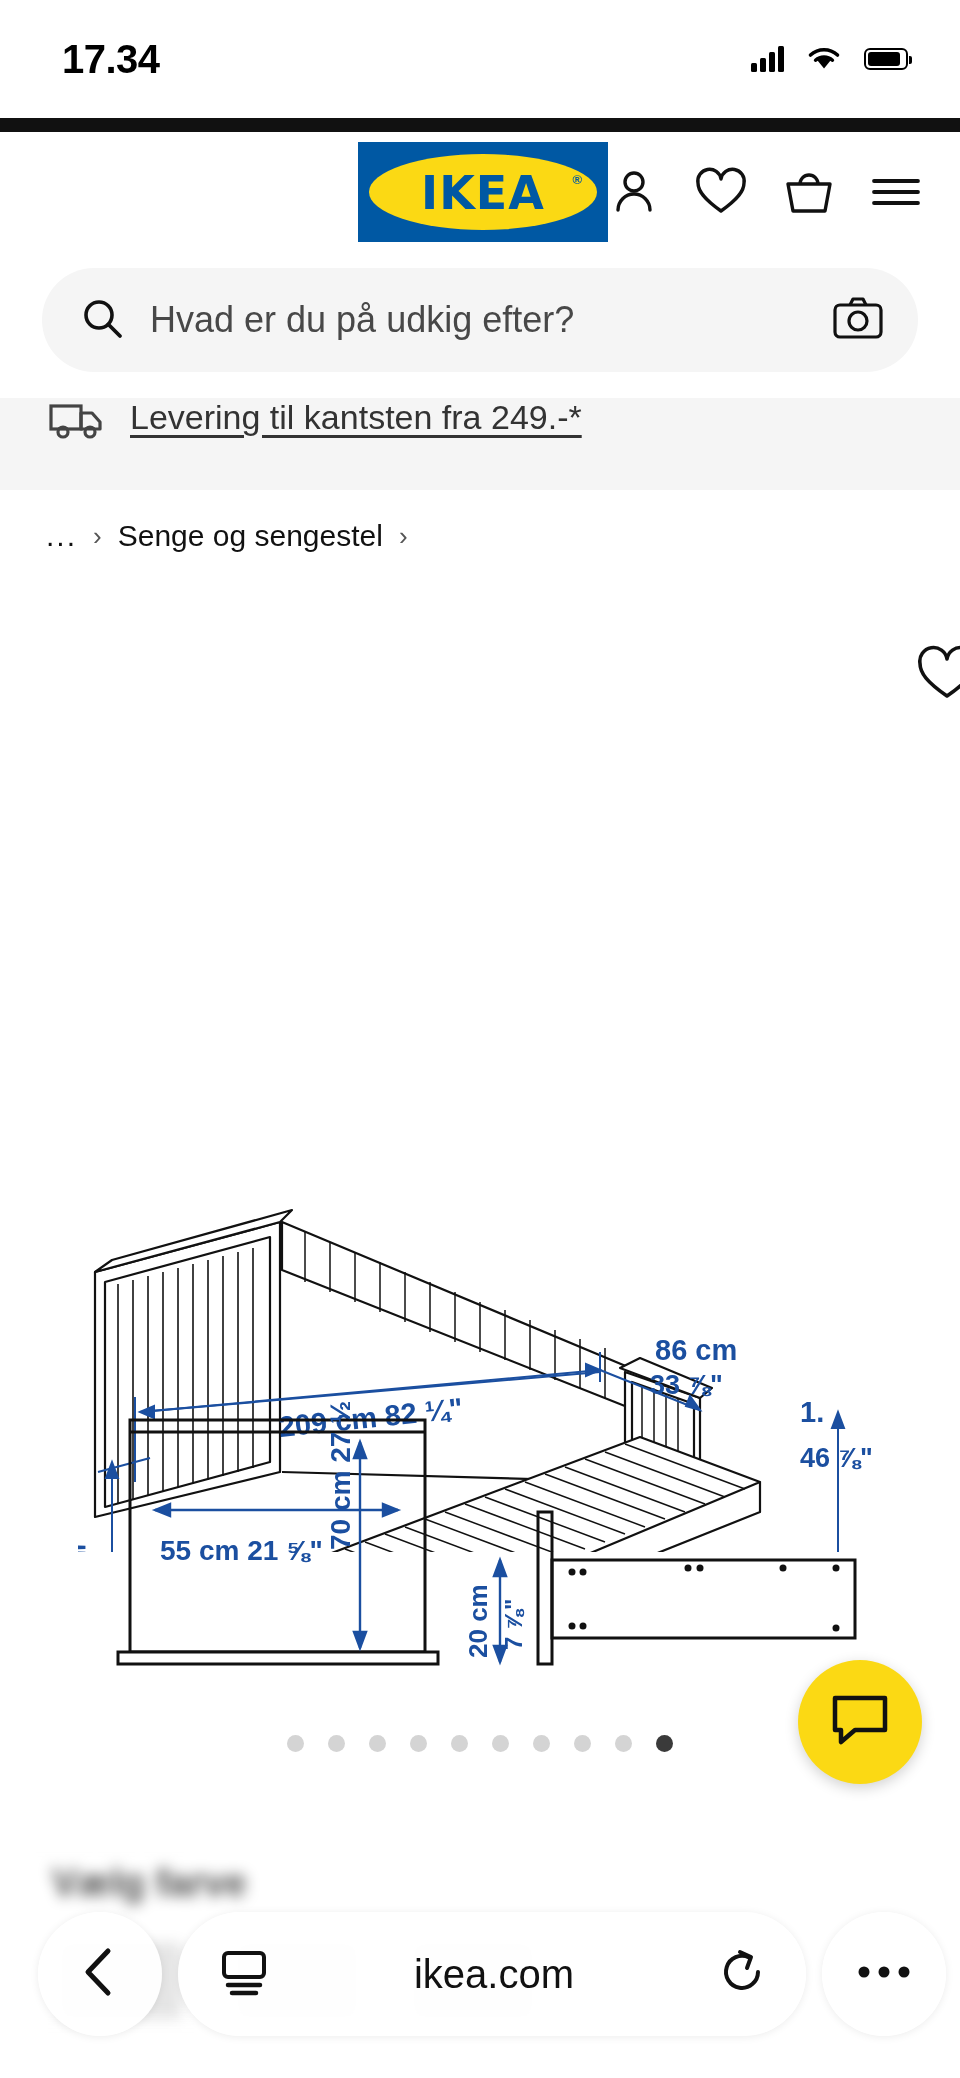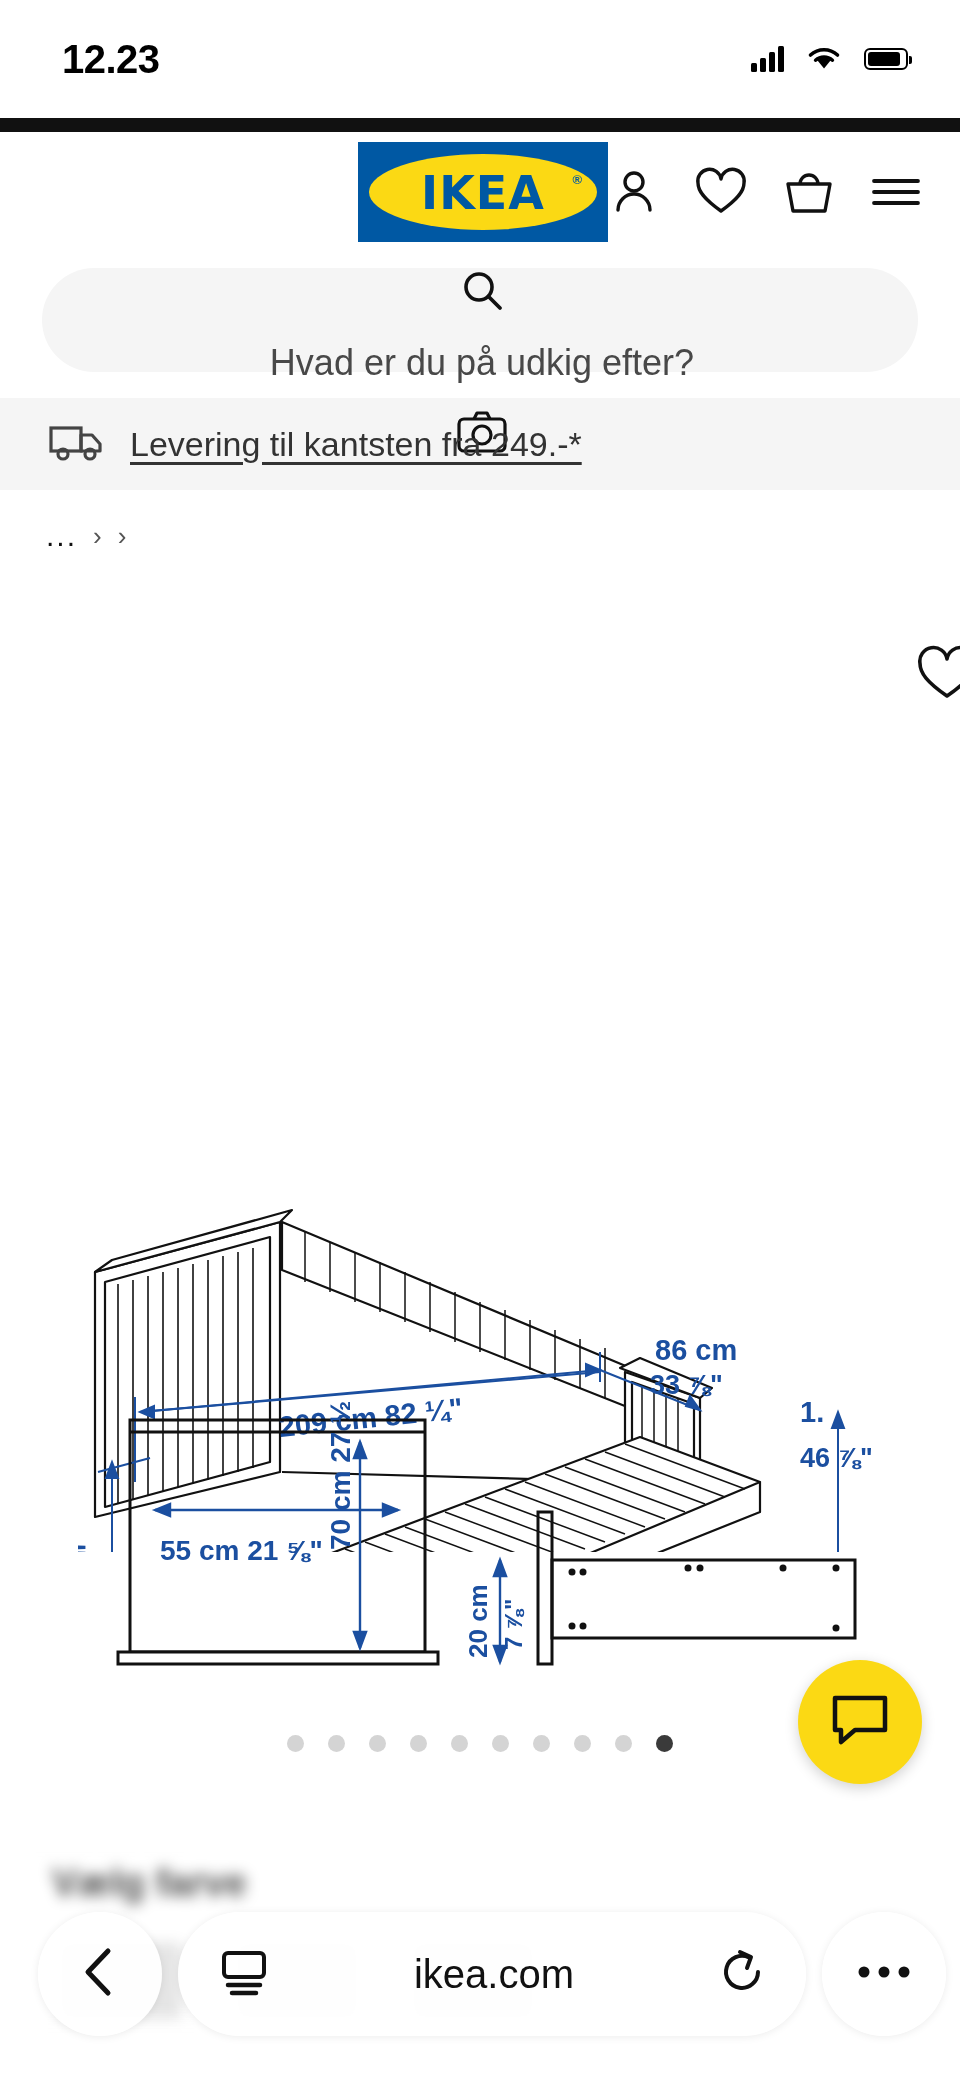--- a/index.html
+++ b/index.html
@@ -50,27 +50,27 @@
     letter-spacing:1px; position:relative; top:1px;
   }
   .logo .reg{ position:absolute; right:26px; top:30px; font-size:13px; color:#0058A3; font-weight:700;}
   .hdr-icons{ display:flex; align-items:center; gap:34px; }
   .hdr-icons svg{ display:block; }
 
   
   .search-wrap{ padding:16px 42px 26px; background:#fff; }
   .search-bar{
     height:104px; background:#F5F5F5; border-radius:52px;
-    display:flex; align-items:center; padding:0 34px 0 38px; gap:26px;flex-direction:column;
+    display:flex; align-items:center; padding:0 34px 0 38px; gap:26px;
   }
   .search-text{ flex:1; font-size:36px; color:#484848; }
 
   
   .delivery{
-    background:#F5F5F5; height:92px; display:flex; align-items:center;
+    background:#F5F5F5; height:92px; display:flex; 
     gap:24px; padding:0 48px;
   }
   .delivery-text{
     font-size:34px; color:#333; text-decoration:underline; text-underline-offset:6px;
   }
 
   
   .breadcrumb{
     height:92px; display:flex; align-items:center; gap:16px; padding:0 46px;
     font-size:30px; color:#111; background:#fff;
@@ -129,21 +129,21 @@
     flex:1; height:124px; border-radius:62px; background:rgba(255,255,255,.94);
     display:flex; align-items:center; justify-content:space-between;
     padding:0 40px; box-shadow:0 1px 8px rgba(0,0,0,.08);
   }
   .url-text{ font-size:40px; color:#111; font-weight:400; }
 </style>
 </head>
 <body>
 
 <div class="statusbar">
-  <div class="status-time">12.23</div>
+  <div class="status-time">17.34</div>
   <div class="status-icons">
     <span class="sig">
         <i></i>
         <i></i>
         <i></i>
         <i></i>
       </span>
     <span>
       <svg width="36" height="26" viewBox="0 0 36 26">
         <path d="M18 24.5 L11.5 16.5 a10 10 0 0 1 13 0 Z" fill="#000"></path>
@@ -224,20 +224,21 @@
       <circle cx="15" cy="34" r="5" stroke="#444" stroke-width="3.2" fill="none"></circle>
       <circle cx="42" cy="34" r="5" stroke="#444" stroke-width="3.2" fill="none"></circle>
     </svg>
   </span>
   <span class="delivery-text">Levering til kantsten fra 249.-*</span>
 </div>
 
 <div class="breadcrumb">
   <span class="crumb-dots">...</span>
   <span class="crumb-sep">›</span>
+  <span>Senge og sengestel</span>
   <span class="crumb-sep">›</span>
 </div>
 
 <div class="drawing">
 
   <svg width="960" height="970" viewBox="0 0 960 970">
     <g stroke="#111" stroke-width="2.2" fill="none" stroke-linejoin="round">
 
       <path d="M95 935 L95 690 L280 640 L280 890 Z" fill="#fff"></path>
       <path d="M105 925 L105 700 L270 655 L270 880 Z"></path>

